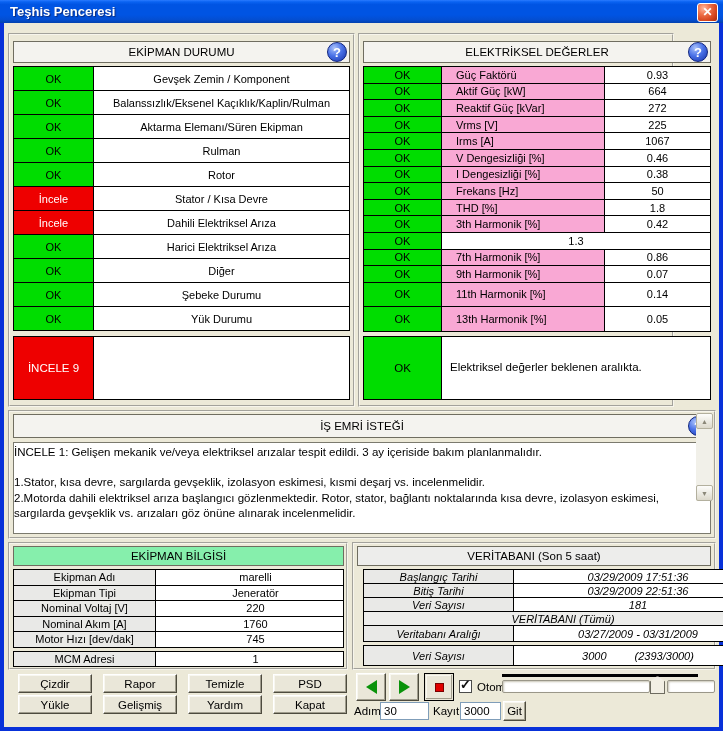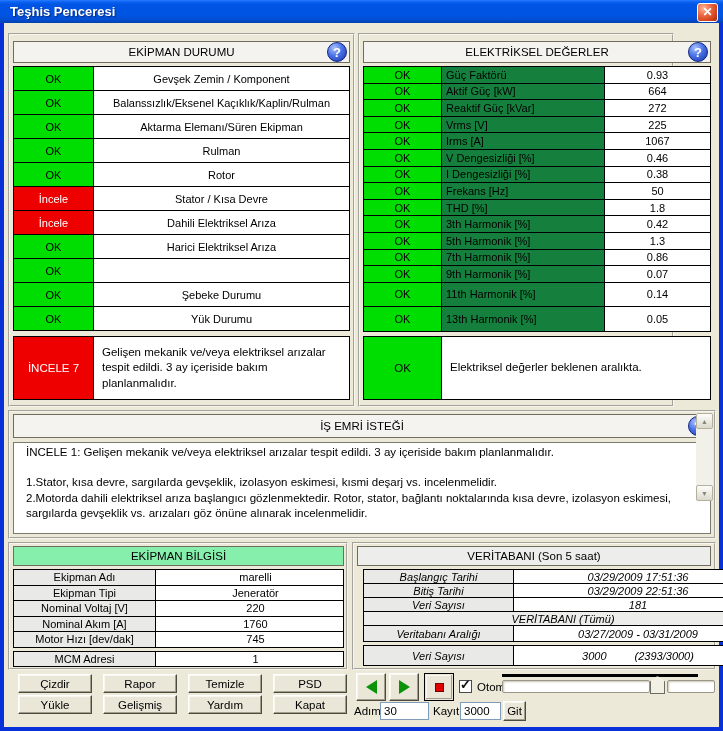--- a/index.html
+++ b/index.html
@@ -38,32 +38,32 @@
   .t-g2{left:3px;top:31px;width:348px;}
   .srow{display:flex;border:1px solid #000;margin-top:-1px;background:#fff;}
   .t-g1 .srow{height:25px;}
   .t-g2 .srow{height:17.6px;}
   .t-g2 .srow:nth-child(14),.t-g2 .srow:nth-child(15){height:25.4px;}
   .scell{width:80px;border-right:1px solid #000;display:flex;align-items:center;justify-content:center;}
   .t-g2 .scell{width:78px;}
   .ok{background:#00DD00;color:#000;}
   .alert{background:#EE0000;color:#fff;}
   .slabel{flex:1;display:flex;align-items:center;justify-content:center;background:#fff;padding:0 3px;text-align:center;}
-  .elabel{width:163px;display:flex;align-items:center;background:#15803d;padding-left:4px;border-right:1px solid #000;}
+  .elabel{width:163px;display:flex;align-items:center;background:#f9a8d4;padding-left:14px;border-right:1px solid #000;}
   .evalue{flex:1;display:flex;align-items:center;justify-content:center;background:#fff;}
   
   .summary{position:absolute;border:1px solid #000;display:flex;background:#fff;font-size:11.5px;}
   .s-g1{left:3px;top:301px;width:337px;height:64px;}
   .s-g2{left:3px;top:301px;width:348px;height:64px;}
   .sumcell{width:80px;border-right:1px solid #000;display:flex;align-items:center;justify-content:center;}
   .s-g2 .sumcell{width:78px;}
   .sumtext{flex:1;display:flex;align-items:center;padding:4px 8px;line-height:1.35;}
   
   .wotext{position:absolute;left:3px;top:30px;width:698px;height:92px;background:#fff;border:1px solid #7b7a6e;
-    font-size:11.5px;line-height:1.32;padding:2px 22px 2px 12px;white-space:pre-wrap;overflow:hidden;}
+    font-size:11.5px;line-height:1.32;padding:2px 22px 2px 0;white-space:pre-wrap;overflow:hidden;}
   .sb{position:absolute;right:1px;top:1px;width:17px;height:88px;background:#F1F0E9;}
   .sb-btn{position:absolute;left:0;width:17px;height:16px;background:linear-gradient(180deg,#fdfdfb,#dcd9cc);
     border:1px solid #b3b09e;border-radius:2px;display:flex;align-items:center;justify-content:center;
     font-size:7px;color:#8a8778;cursor:pointer;}
   .sb-up{top:0;} .sb-down{bottom:0;}
   
   .itable{position:absolute;display:flex;flex-direction:column;padding-top:1px;font-size:11px;}
   .t-g4{left:3px;top:25px;width:331px;}
   .t-g5{left:9px;top:25px;width:400px;font-style:italic;}
   .irow{display:flex;border:1px solid #000;margin-top:-1px;background:#fff;}
@@ -156,33 +156,33 @@
           <div class="srow" data-name="status-row">
     <div class="scell alert" data-name="status-badge">İncele</div>
     <div class="slabel" data-name="status-label">Dahili Elektriksel Arıza</div>
   </div>
           <div class="srow" data-name="status-row">
     <div class="scell ok" data-name="status-badge">OK</div>
     <div class="slabel" data-name="status-label">Harici Elektriksel Arıza</div>
   </div>
           <div class="srow" data-name="status-row">
     <div class="scell ok" data-name="status-badge">OK</div>
+    <div class="slabel" data-name="status-label">Diğer</div>
   </div>
           <div class="srow" data-name="status-row">
     <div class="scell ok" data-name="status-badge">OK</div>
     <div class="slabel" data-name="status-label">Şebeke Durumu</div>
   </div>
           <div class="srow" data-name="status-row">
     <div class="scell ok" data-name="status-badge">OK</div>
     <div class="slabel" data-name="status-label">Yük Durumu</div>
   </div>
         </div>
       <div class="summary s-g1" data-name="equipment-status-summary">
-        <div class="sumcell alert" data-name="summary-status-badge">İNCELE 7</div>
-        <div class="sumtext" data-name="summary-text">Gelişen mekanik ve/veya elektriksel arızalar tespit edildi. 3 ay içeriside bakım planlanmalıdır.</div>
+        <div class="sumcell alert" data-name="summary-status-badge">İNCELE 9</div>
       </div>
     </div>
 
     <div class="panel" id="g2" data-name="electrical-values-panel">
       <div class="hdr h-g2" data-name="electrical-values-header">
         <span data-name="electrical-values-title">ELEKTRİKSEL DEĞERLER</span>
         <div class="help" data-name="help-icon">
             <span data-name="help-glyph">?</span>
           </div>
       </div>
@@ -232,21 +232,20 @@
     <div class="elabel" data-name="value-label">THD [%]</div>
     <div class="evalue" data-name="value-number">1.8</div>
   </div>
           <div class="srow" data-name="value-row">
     <div class="scell ok" data-name="status-badge">OK</div>
     <div class="elabel" data-name="value-label">3th Harmonik [%]</div>
     <div class="evalue" data-name="value-number">0.42</div>
   </div>
           <div class="srow" data-name="value-row">
     <div class="scell ok" data-name="status-badge">OK</div>
-    <div class="elabel" data-name="value-label">5th Harmonik [%]</div>
     <div class="evalue" data-name="value-number">1.3</div>
   </div>
           <div class="srow" data-name="value-row">
     <div class="scell ok" data-name="status-badge">OK</div>
     <div class="elabel" data-name="value-label">7th Harmonik [%]</div>
     <div class="evalue" data-name="value-number">0.86</div>
   </div>
           <div class="srow" data-name="value-row">
     <div class="scell ok" data-name="status-badge">OK</div>
     <div class="elabel" data-name="value-label">9th Harmonik [%]</div>

